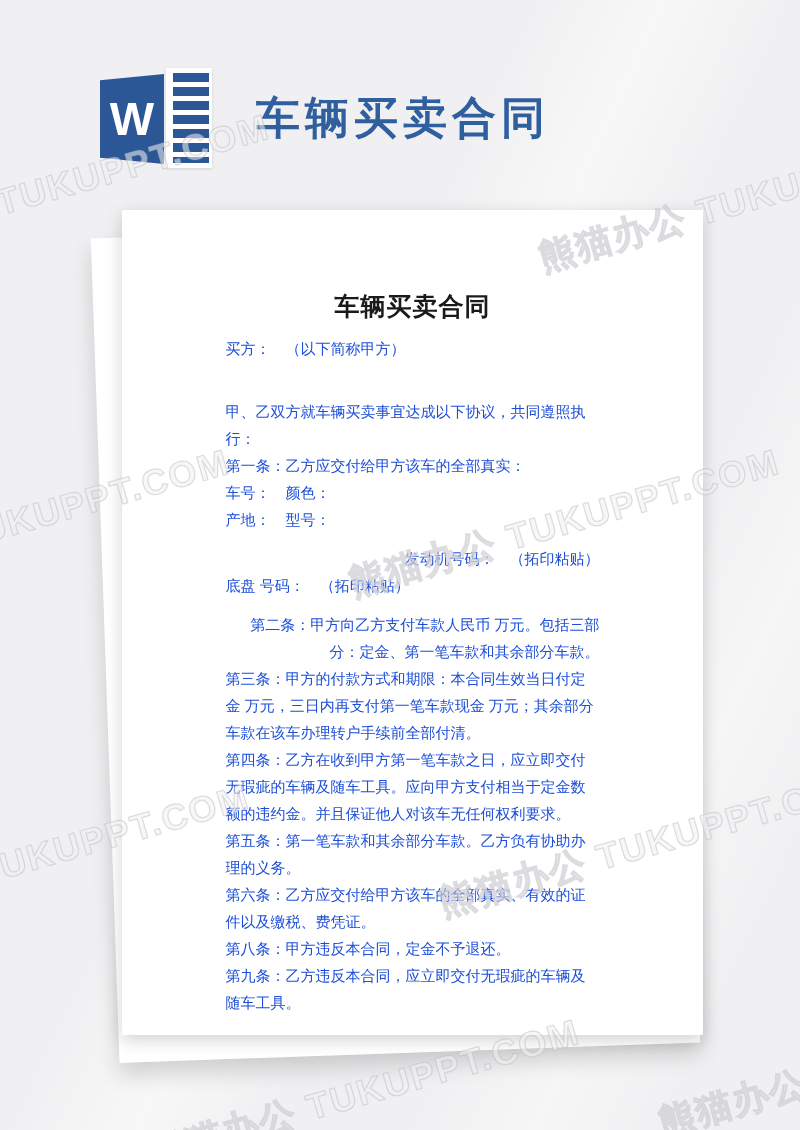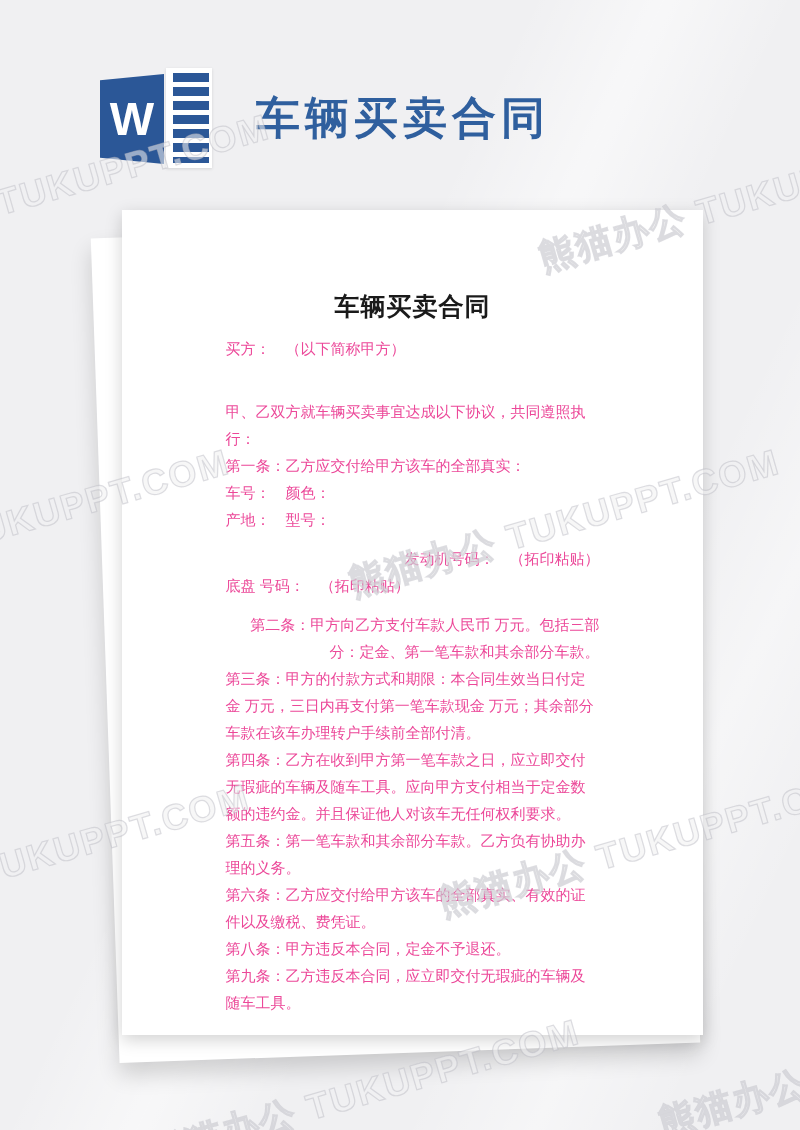--- a/index.html
+++ b/index.html
@@ -73,21 +73,21 @@
     text-align:center;
     font-size:25px; font-weight:bold;
     color:#1a1a1a;
     letter-spacing:1px;
   }
   .doc-body {
     width:374px;
     margin:12px auto 0;
     font-size:15px;
     line-height:27px;
-    color:#ec4899;
+    color:#1d4ed8;
   }
   .doc-body p { margin:0; }
   .doc-body p.gap-lg { margin-top:36px; }
   .doc-body p.gap-sm { margin-top:12px;text-align:right; }
 
   
   .wm {
     position:absolute; z-index:5;
     white-space:nowrap;
     font-size:36px; font-weight:bold; letter-spacing:2px;

